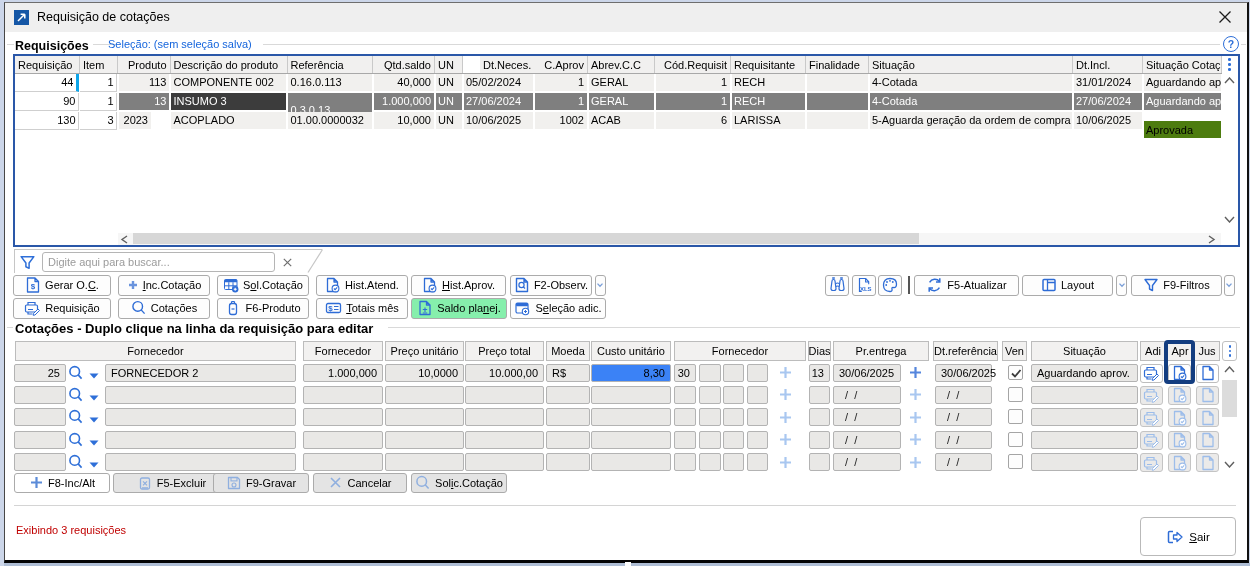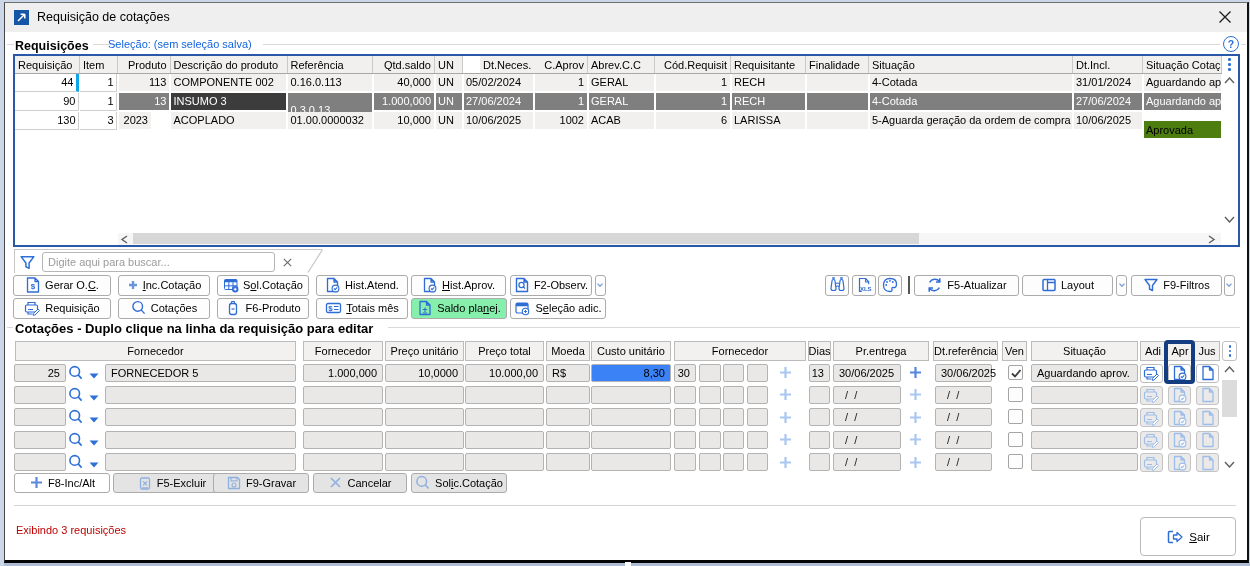--- a/index.html
+++ b/index.html
@@ -337,21 +337,21 @@
     <svg width="16" height="16" viewBox="0 0 16 16" style="">
       <circle cx="6.72" cy="6.4" r="4.8" fill="none" stroke="#2e6fd8" stroke-width="1.6"></circle>
       <path d="M9.92 9.6 L13.6 13.6" stroke="#2e6fd8" stroke-width="1.6"></path>
     </svg>
   </div>
 <div class="abs" style="left:89px;top:372.5px">
     <svg width="10" height="6" viewBox="0 0 10 6" style="">
       <path d="M0.5 0.5 L9.5 0.5 L5 5.5 Z" fill="#2e6fd8"></path>
     </svg>
   </div>
-<div class="fld" style="left:105px;top:363.5px;width:191px;justify-content:flex-start;background:#e9e8e6">FORNECEDOR 5</div>
+<div class="fld" style="left:105px;top:363.5px;width:191px;justify-content:flex-start;background:#e9e8e6">FORNECEDOR 2</div>
 <div class="fld" style="left:303px;top:363.5px;width:80px;justify-content:flex-end;background:#e9e8e6">1.000,000</div>
 <div class="fld" style="left:385px;top:363.5px;width:79px;justify-content:flex-end;background:#e9e8e6">10,0000</div>
 <div class="fld" style="left:465px;top:363.5px;width:79px;justify-content:flex-end;background:#e9e8e6">10.000,00</div>
 <div class="fld" style="left:546px;top:363.5px;width:44px;justify-content:flex-start;background:#e9e8e6">R$</div>
 <div class="fld" style="left:591px;top:363.5px;width:80px;justify-content:flex-end;background:#3b82f6">8,30</div>
 <div class="fld" style="left:674px;top:363.5px;width:22px;justify-content:flex-end;background:#e9e8e6">30</div>
 <div class="fld" style="left:699px;top:363.5px;width:22px;justify-content:flex-start;background:#e9e8e6"></div>
 <div class="fld" style="left:723px;top:363.5px;width:21px;justify-content:flex-start;background:#e9e8e6"></div>
 <div class="fld" style="left:747px;top:363.5px;width:21px;justify-content:flex-start;background:#e9e8e6"></div>
 <div class="abs" style="left:778px;top:365.0px">

